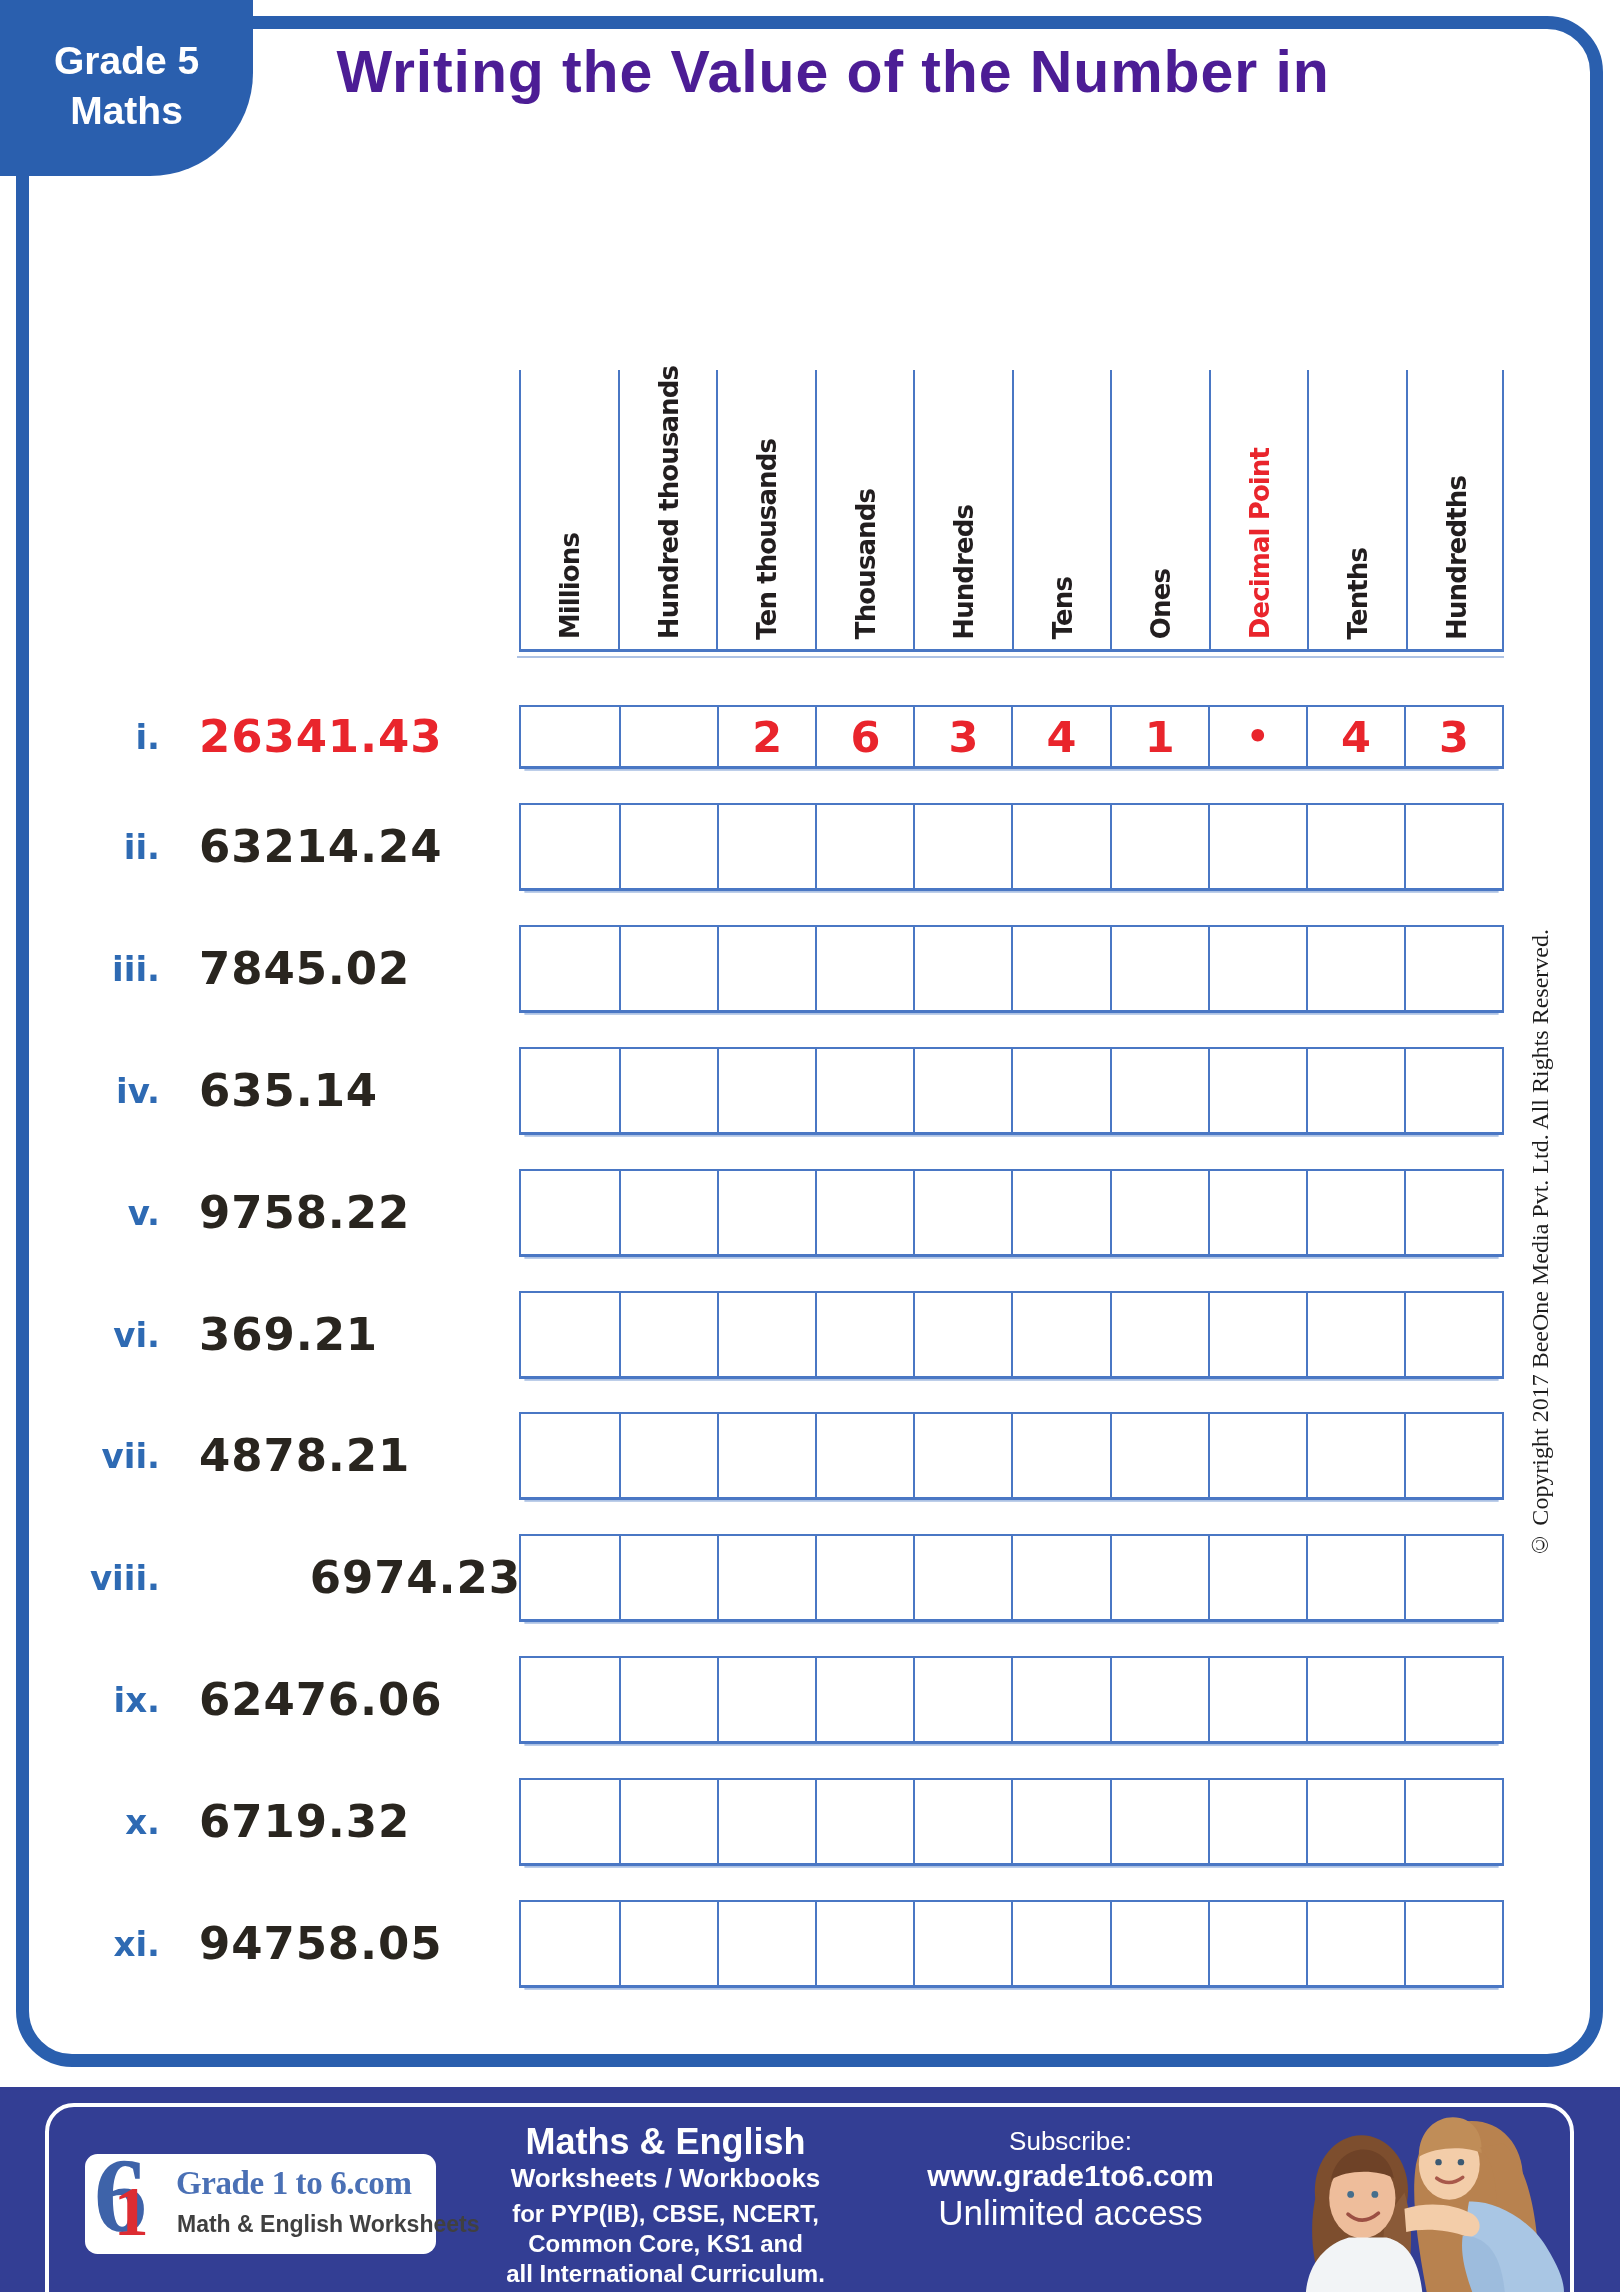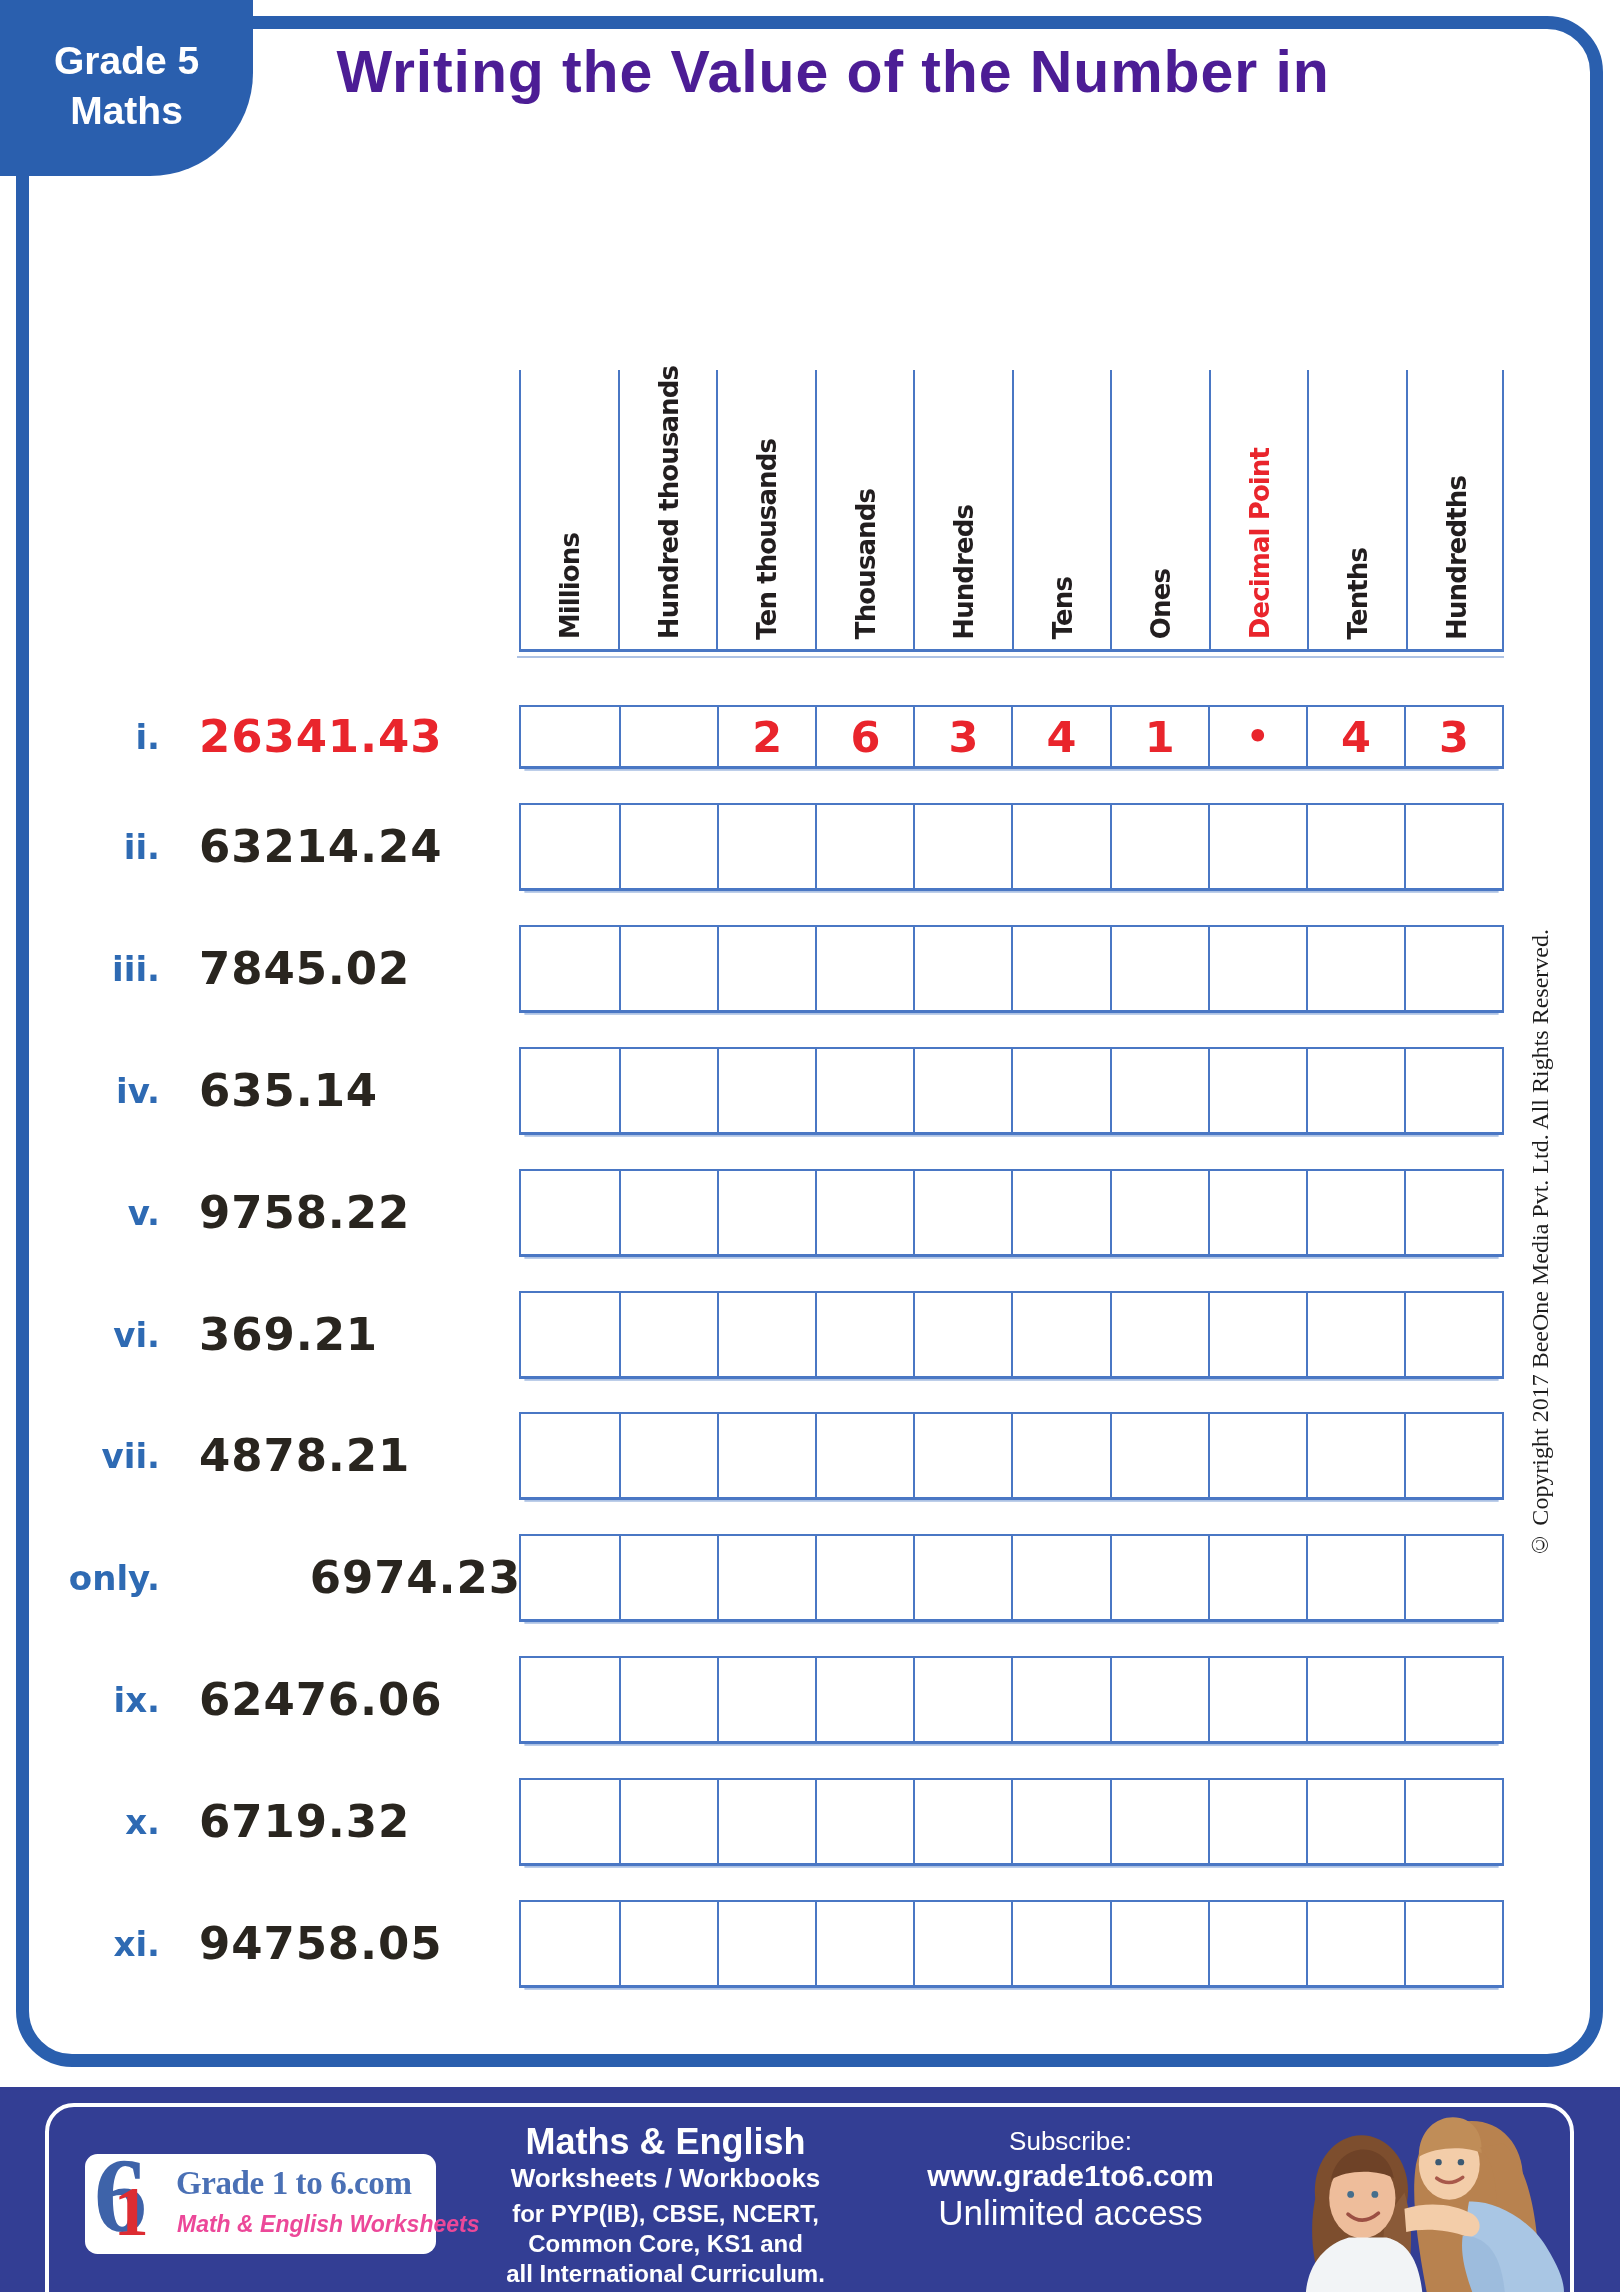--- a/index.html
+++ b/index.html
@@ -97,21 +97,21 @@
     position:absolute;left:21.5px;top:23px;font-family:"Liberation Serif",serif;
     font-weight:bold;font-size:70px;color:#dd2c32;line-height:70px;
   }
   .logo-site{
     position:absolute;left:91px;top:10.7px;width:258px;
     font-family:"Liberation Serif",serif;font-weight:bold;font-size:33px;color:#4a70b5;
     letter-spacing:-0.4px;white-space:nowrap;
   }
   .logo-tagline{
     position:absolute;left:92px;top:57px;width:258px;
-    font-size:23px;font-weight:600;color:#ec4899;white-space:nowrap;font-style:italic;
+    font-size:23px;font-weight:600;color:#404040;white-space:nowrap;
   }
   .footer-center{
     position:absolute;left:491px;top:34px;width:349px;text-align:center;color:#ffffff;
   }
   .fc-title{font-size:36px;font-weight:bold;line-height:41px;}
   .fc-subtitle{font-size:26px;font-weight:bold;line-height:32px;}
   .fc-lines{margin-top:5.4px;font-size:24px;line-height:29.6px;font-weight:700;}
   .footer-right{
     position:absolute;left:851px;top:38px;width:439px;text-align:center;color:#ffffff;
   }
@@ -262,21 +262,21 @@
         <span class="cell"></span>
         <span class="cell"></span>
         <span class="cell"></span>
         <span class="cell"></span>
         <span class="cell"></span>
         <span class="cell"></span>
         <span class="cell"></span>
         <span class="cell"></span>
         <span class="cell"></span>
       </div>
-      <div class="row-index" style="top: 1534px; height: 88px; line-height: 88px;">only.</div>
+      <div class="row-index" style="top: 1534px; height: 88px; line-height: 88px;">viii.</div>
       <div class="row-number" style="top: 1534px; height: 88px; line-height: 88px; text-align: right;">6974.23</div>
       <div class="row-box" style="top: 1534px; height: 88px;">
         <span class="cell"></span>
         <span class="cell"></span>
         <span class="cell"></span>
         <span class="cell"></span>
         <span class="cell"></span>
         <span class="cell"></span>
         <span class="cell"></span>
         <span class="cell"></span>

